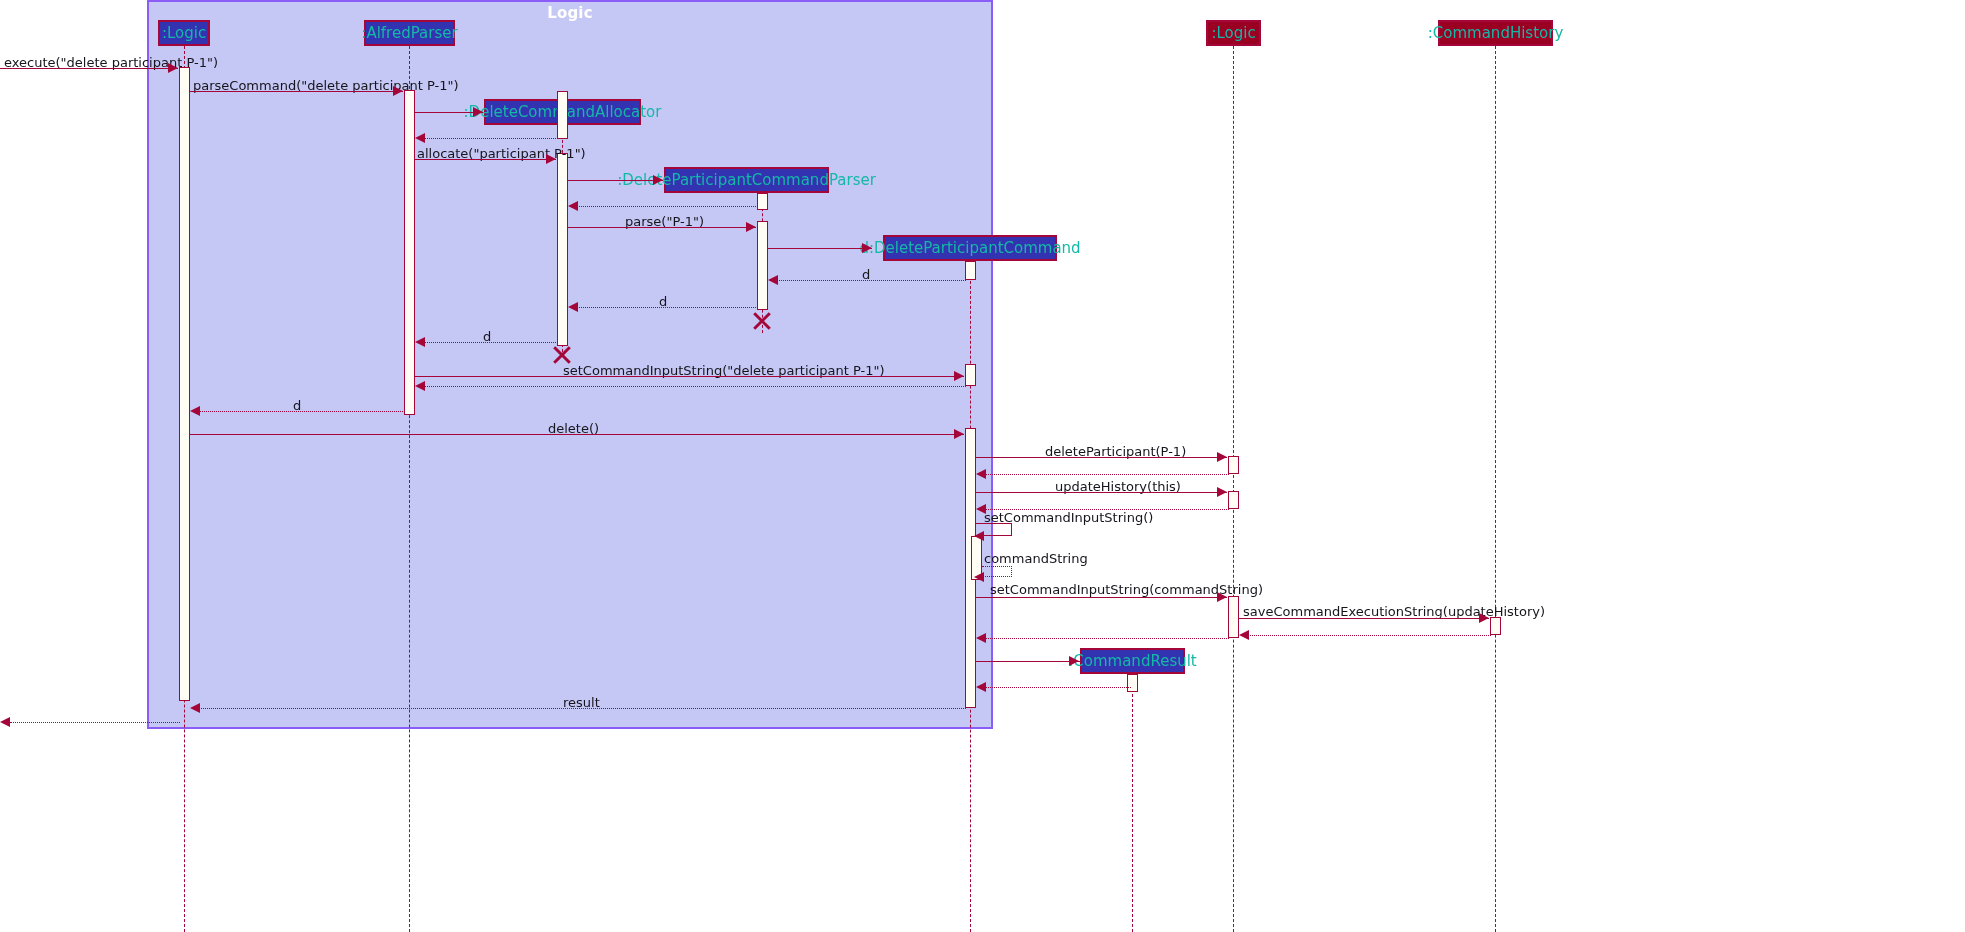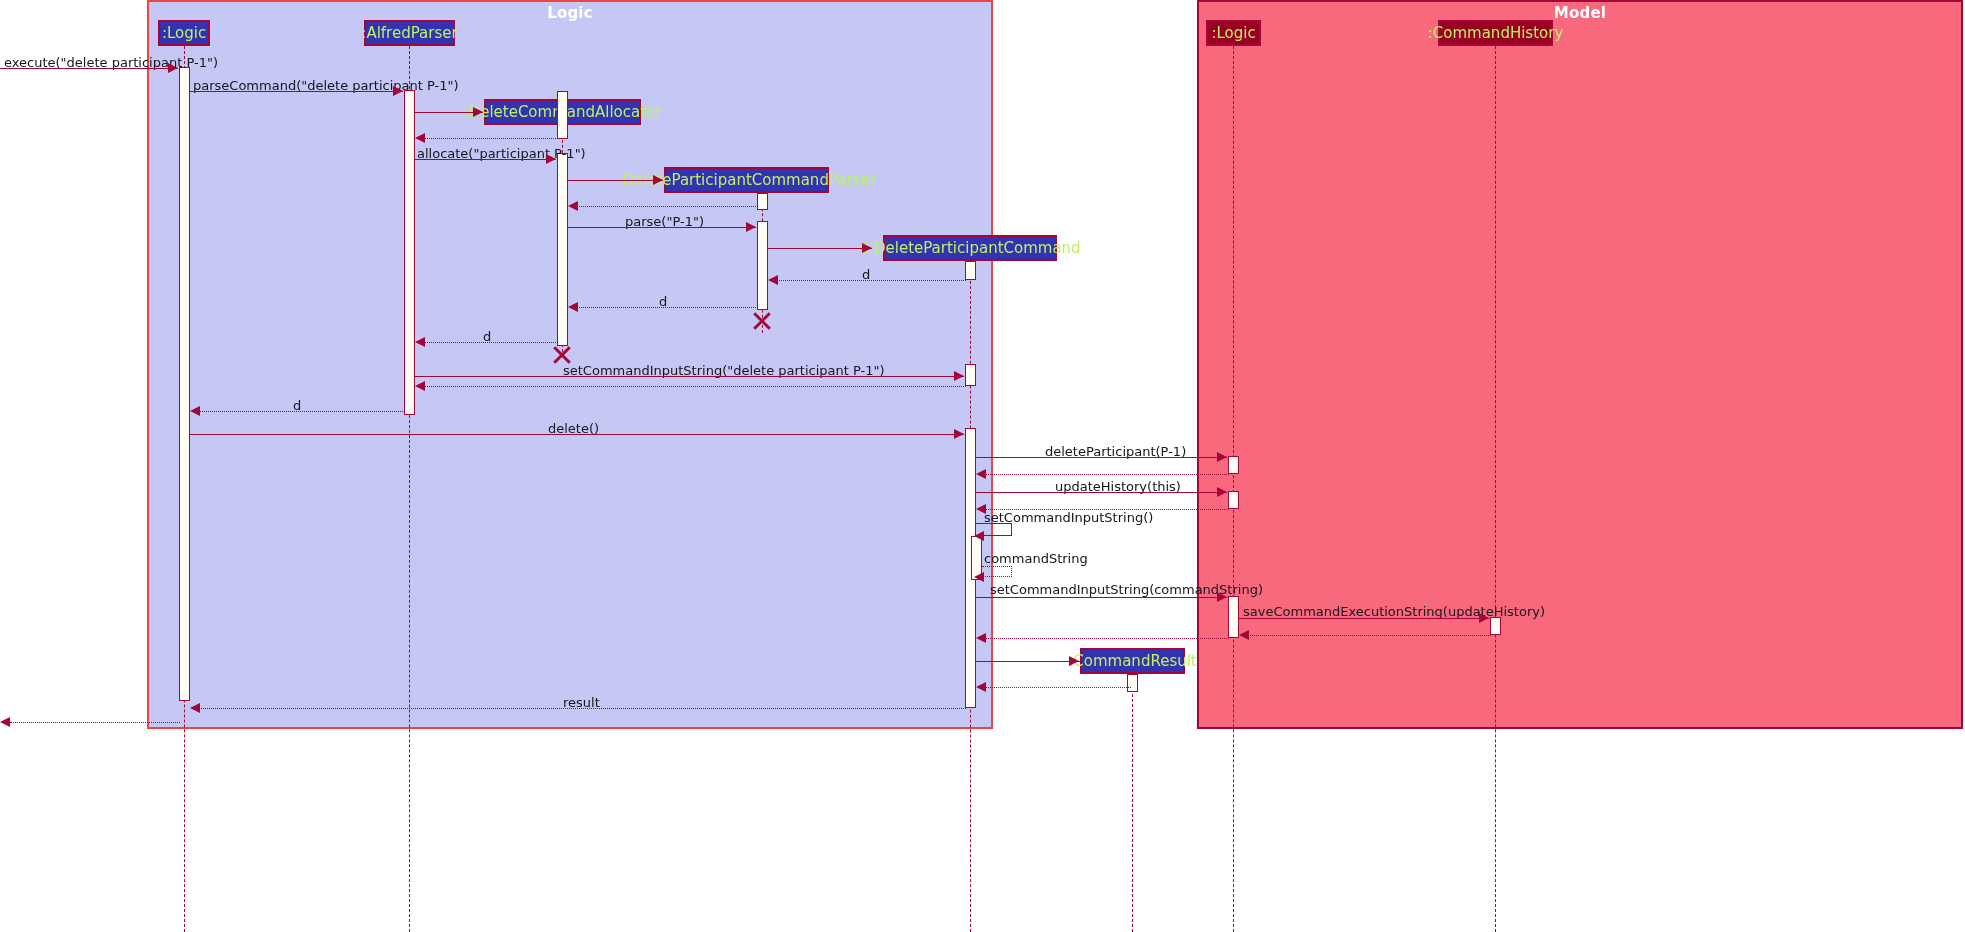--- a/index.html
+++ b/index.html
@@ -10,21 +10,21 @@
   .partition{position:absolute;box-sizing:border-box;}
   .partition-title{
     position:absolute;top:2px;left:0;width:100%;text-align:center;
     color:#ffffff;font-size:15px;font-weight:bold;letter-spacing:.2px;
   }
 
   
   .lifeline-box{
     position:absolute;box-sizing:border-box;
     border:2px solid #a4063a;
-    color:#bef264;font-size:15px;line-height:1;
+    color:#14b8a6;font-size:15px;line-height:1;
     display:flex;align-items:center;justify-content:center;
     padding:0 8px;white-space:nowrap;
   }
 
   
   .lifeline{
     position:absolute;width:0;border-left:1.6px dashed #a4063a;
   }
 
   
@@ -65,27 +65,24 @@
     background:#a4063a;
   }
   .destroy:before{transform:translateX(-50%) rotate(45deg);}
   .destroy:after{transform:translateX(-50%) rotate(-45deg);}
 </style>
 </head>
 <body>
 
 <div id="canvas">
 
-  <div class="partition" style="left:147px;top:0px;width:846px;height:729px;background:#c5c8f4;border:2px solid #ef4444;">
+  <div class="partition" style="left:147px;top:0px;width:846px;height:729px;background:#c5c8f4;border:2px solid #8b5cf6;">
     <div class="partition-title">Logic</div>
   </div>
 
-  <div class="partition" style="left:1197px;top:0px;width:766px;height:729px;background:#f9697e;border:2px solid #a4063a;">
-    <div class="partition-title">Model</div>
-  </div>
 
   <div class="lifeline" style="left:184px;top:46px;height:886px;"></div>
   <div class="lifeline" style="left:409px;top:46px;height:886px;"></div>
   <div class="lifeline" style="left:562px;top:125px;height:232px;"></div>
   <div class="lifeline" style="left:762px;top:193px;height:140px;"></div>
   <div class="lifeline" style="left:970px;top:261px;height:671px;"></div>
   <div class="lifeline" style="left:1132px;top:674px;height:258px;"></div>
   <div class="lifeline" style="left:1233px;top:46px;height:886px;"></div>
   <div class="lifeline" style="left:1495px;top:46px;height:886px;"></div>
 

